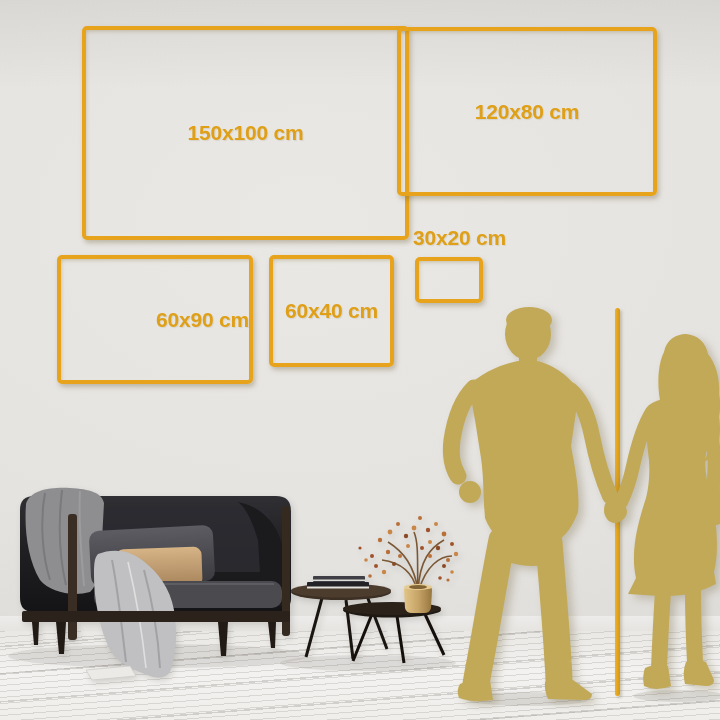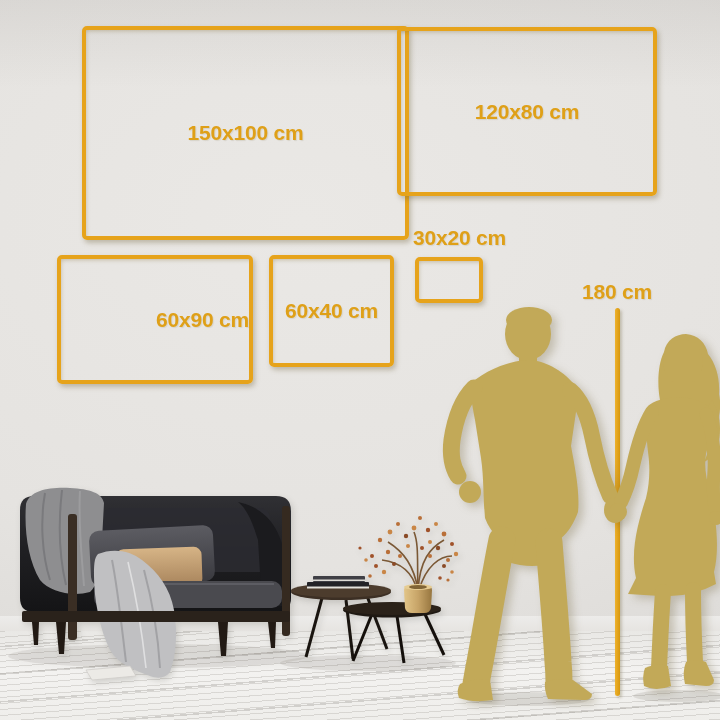--- a/index.html
+++ b/index.html
@@ -80,21 +80,20 @@
   </div>
   <div class="frame f-60x90">
     <span class="size-label">60x90 cm</span>
   </div>
   <div class="frame f-60x40">
     <span class="size-label">60x40 cm</span>
   </div>
   <div class="frame f-30x20"></div>
   <span class="size-label label-30x20">30x20 cm</span>
 
-  <span class="size-label ruler-label">180 cm</span>
   <div class="ruler-line"></div>
 
   <svg class="furniture" width="720" height="720" viewBox="0 0 720 720">
     <defs>
       <linearGradient id="sofaGrad" x1="0" y1="0" x2="0" y2="1">
         <stop offset="0" stop-color="#303034"></stop>
           <stop offset="0.45" stop-color="#202023"></stop>
           <stop offset="1" stop-color="#141416"></stop>
       </linearGradient>
       <linearGradient id="pilDark" x1="0" y1="0" x2="0" y2="1">

